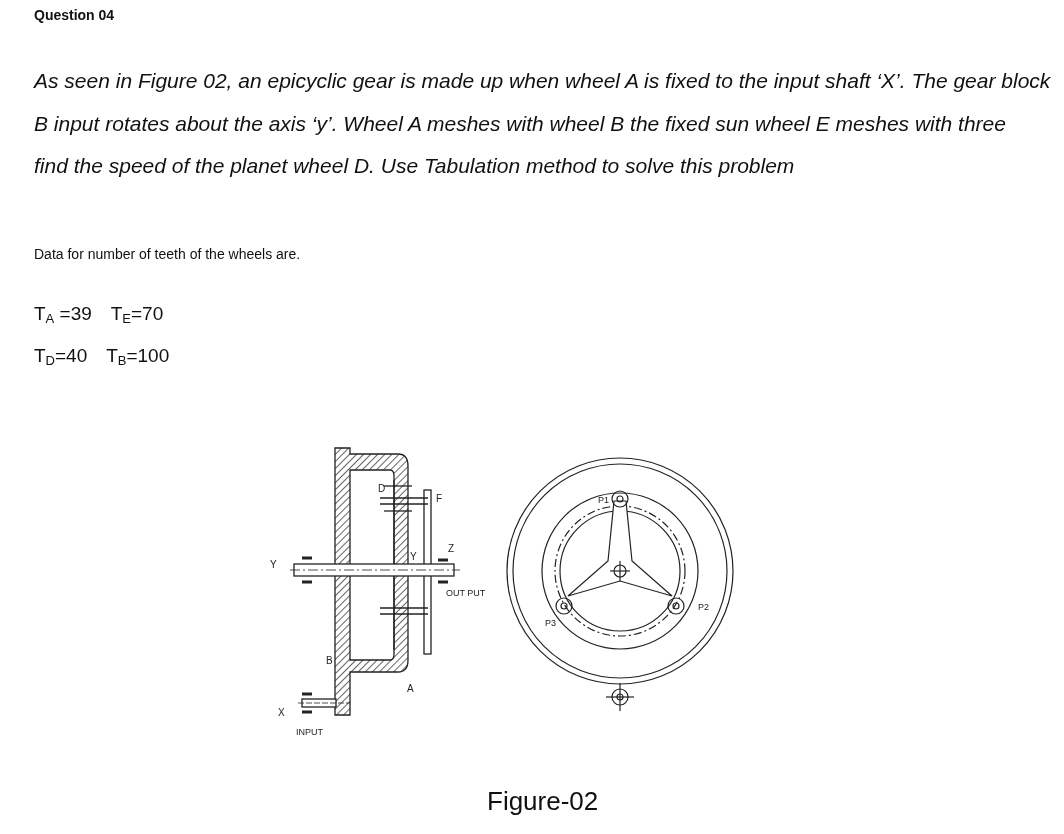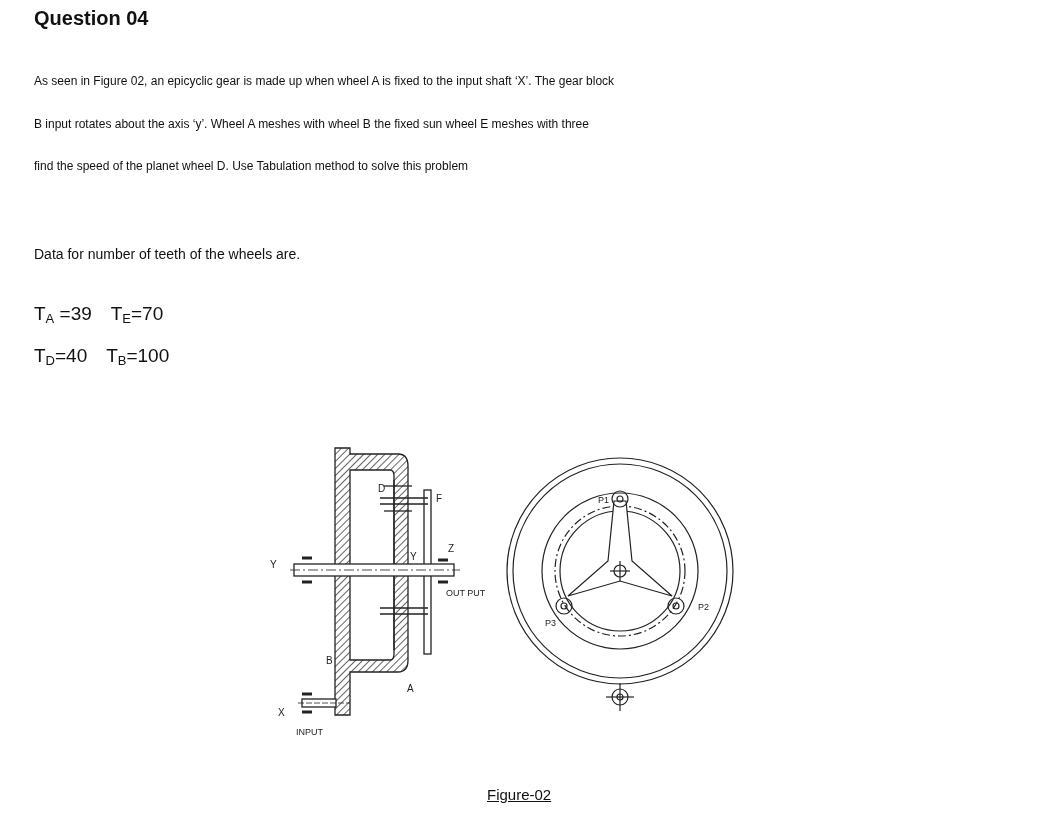--- a/index.html
+++ b/index.html
@@ -1,25 +1,25 @@
 <!DOCTYPE html>
 <html><head>
 <meta charset="utf-8">
 <style>
   html, body { margin:0; padding:0; background:#ffffff; }
   body { width:1064px; height:834px; position:relative; overflow:hidden;
          font-family:"Liberation Sans", "DejaVu Sans", sans-serif; color:#111; }
-  .title { position:absolute; left:34px; top:7px; font-size:20px; font-weight:bold; }
-  .para { position:absolute; left:34px; top:60px; width:1010px; font-size:12px; line-height:42.5px; }
+  .title { position:absolute; left:34px; top:7px; font-size:14px; font-weight:bold; }
+  .para { position:absolute; left:34px; top:60px; width:1010px; font-size:21px; line-height:42.5px;font-style:italic; }
   .para span.line { display:block; white-space:nowrap; }
   .data-intro { position:absolute; left:34px; top:246px; font-size:14px; }
   .teeth { position:absolute; left:34px; font-size:19px; white-space:nowrap; }
   .teeth sub { font-size:13px; vertical-align:-3px; }
   .teeth .gap { display:inline-block; width:14px; }
-  .caption { position:absolute; left:487px; top:786px; font-size:15px;text-decoration:underline; }
+  .caption { position:absolute; left:487px; top:786px; font-size:26px; }
   svg.fig { position:absolute; left:250px; top:440px; }
   svg text { font-family:"Liberation Sans", sans-serif; }
 </style>
 </head>
 <body>
 
 <div class="title">Question 04</div>
 
 <div class="para">
   <span class="line">As seen in Figure 02, an epicyclic gear is made up when wheel A is fixed to the input shaft ‘X’. The gear block</span>

